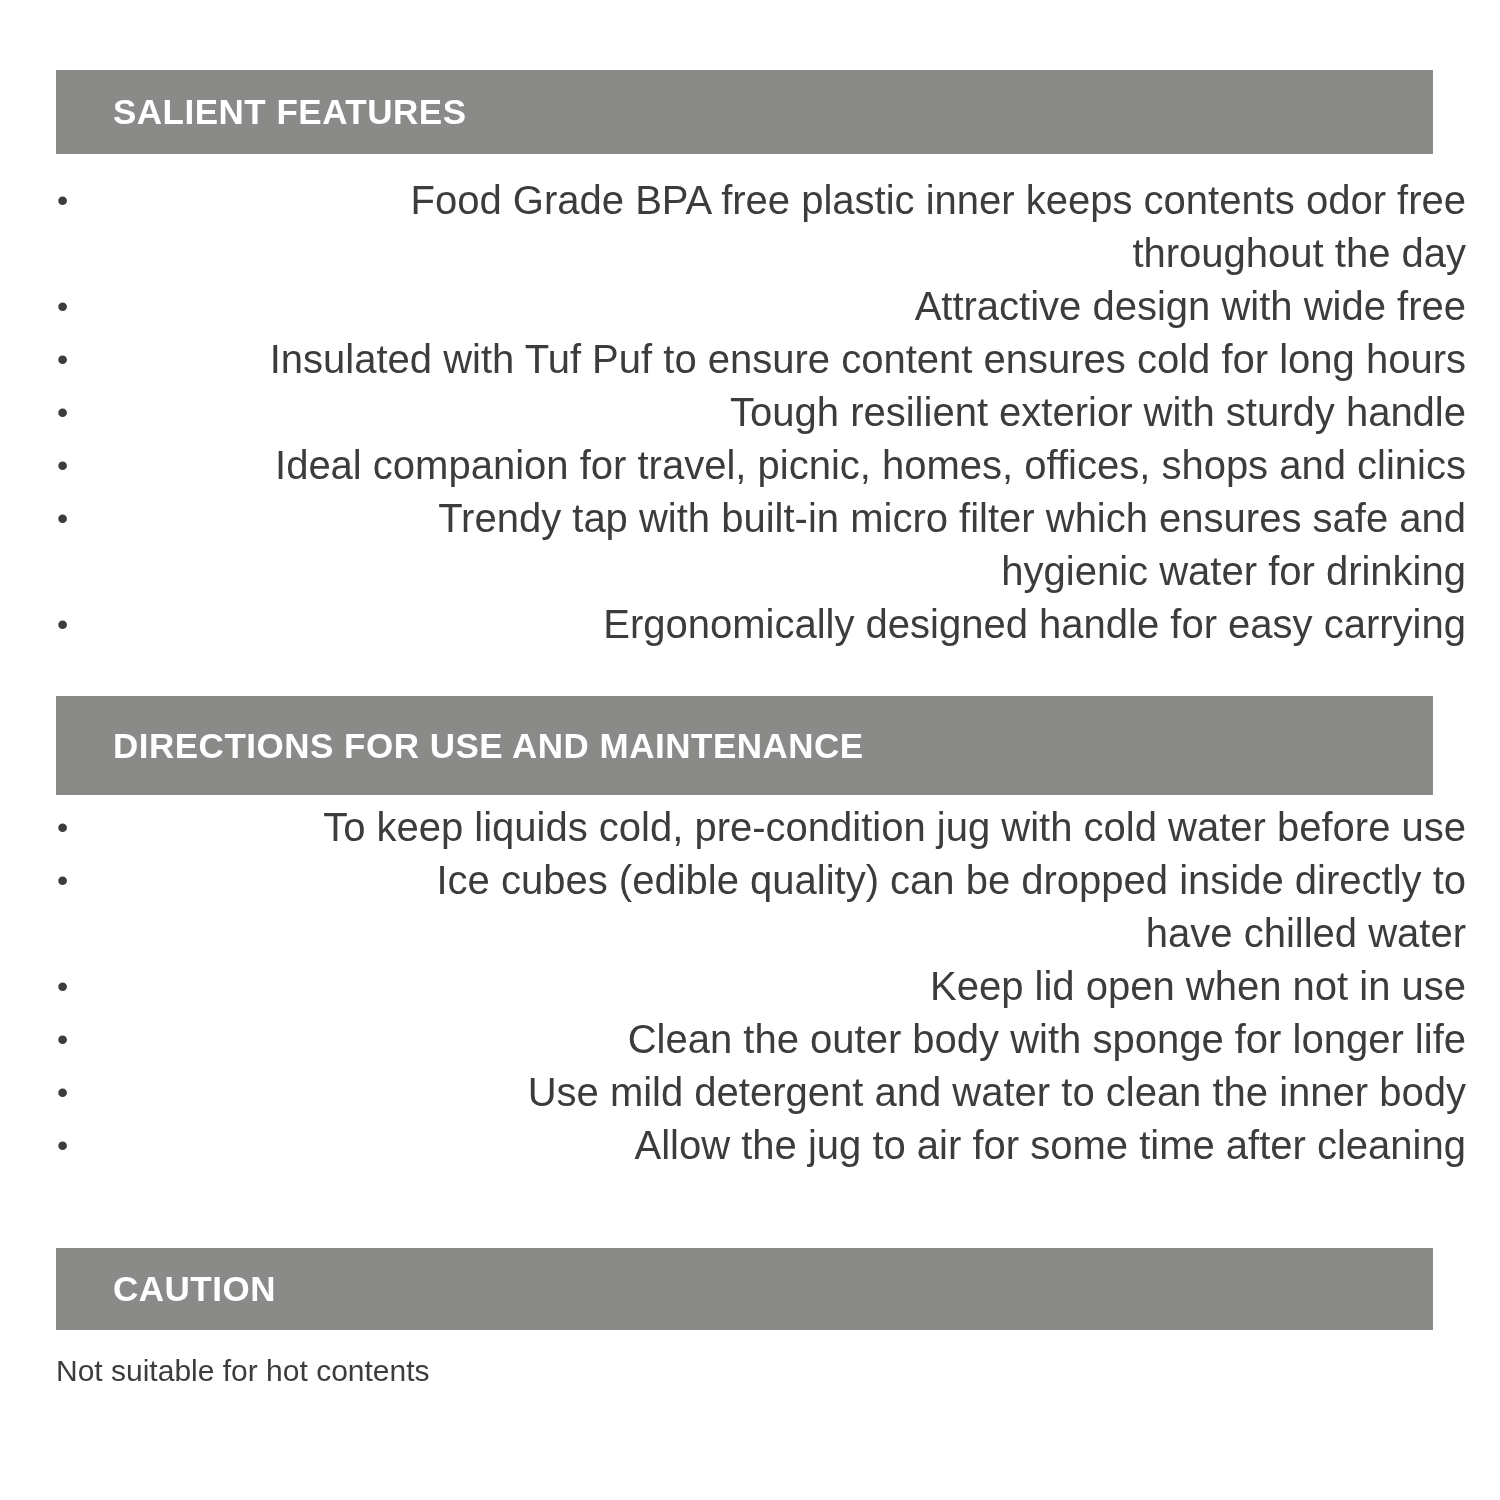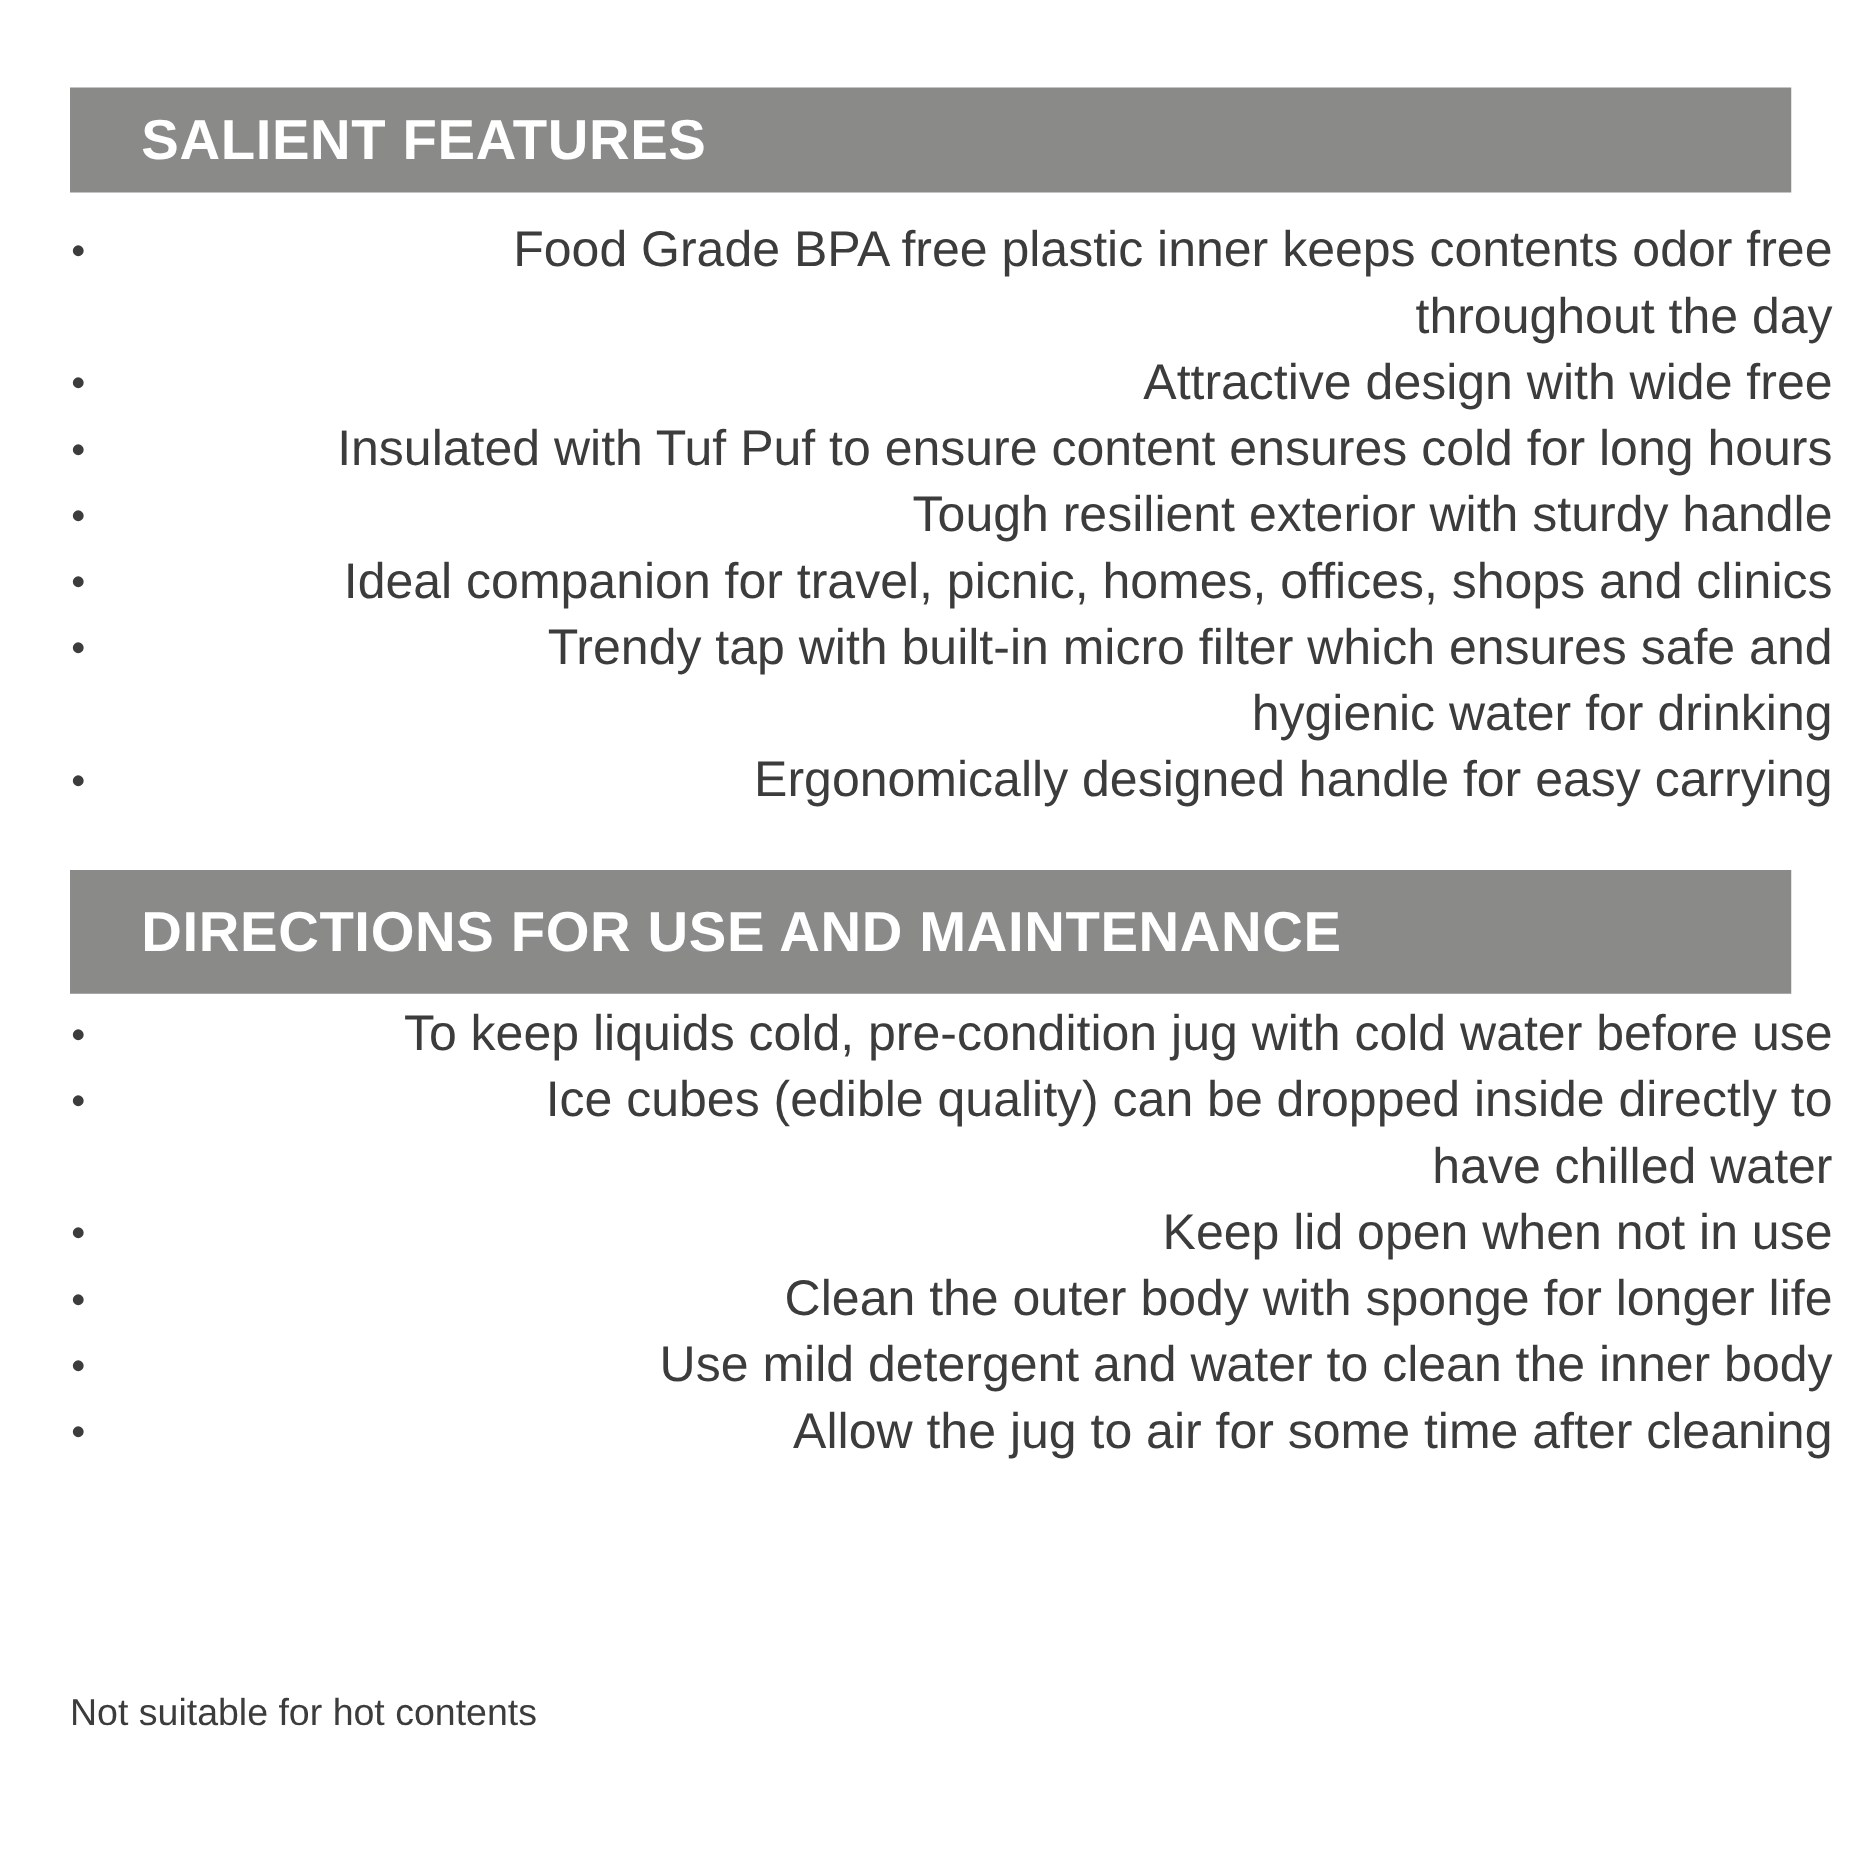--- a/index.html
+++ b/index.html
@@ -21,21 +21,21 @@
     left: 56px;
     width: 1377px;
     background: #8a8a89;
     display: flex;
     align-items: center;
     box-sizing: border-box;
     padding-left: 57px;
   }
   .bar-title {
     color: #ffffff;
-    font-size: 45px;
+    font-size: 35px;
     font-weight: 600;
     letter-spacing: 0.5px;
     white-space: pre;
   }
   .bar-salient    { top: 70px;   height: 84px; }
   .bar-directions { top: 696px;  height: 99px; }
   .bar-caution    { top: 1248px; height: 82px; }
 
   ul.list {
     position: absolute;
@@ -146,16 +146,19 @@
     <li class="item">
       <span class="bullet">•</span>
       <span class="item-text">Use mild detergent and water to clean the inner body</span>
     </li>
     <li class="item">
       <span class="bullet">•</span>
       <span class="item-text">Allow the jug to air for some time after cleaning</span>
     </li>
   </ul>
 
+  <div class="bar bar-caution">
+    <span class="bar-title">CAUTION</span>
+  </div>
 
   <div class="caution-note">Not suitable for hot contents</div>
 
 </div>
 
 </body></html>

